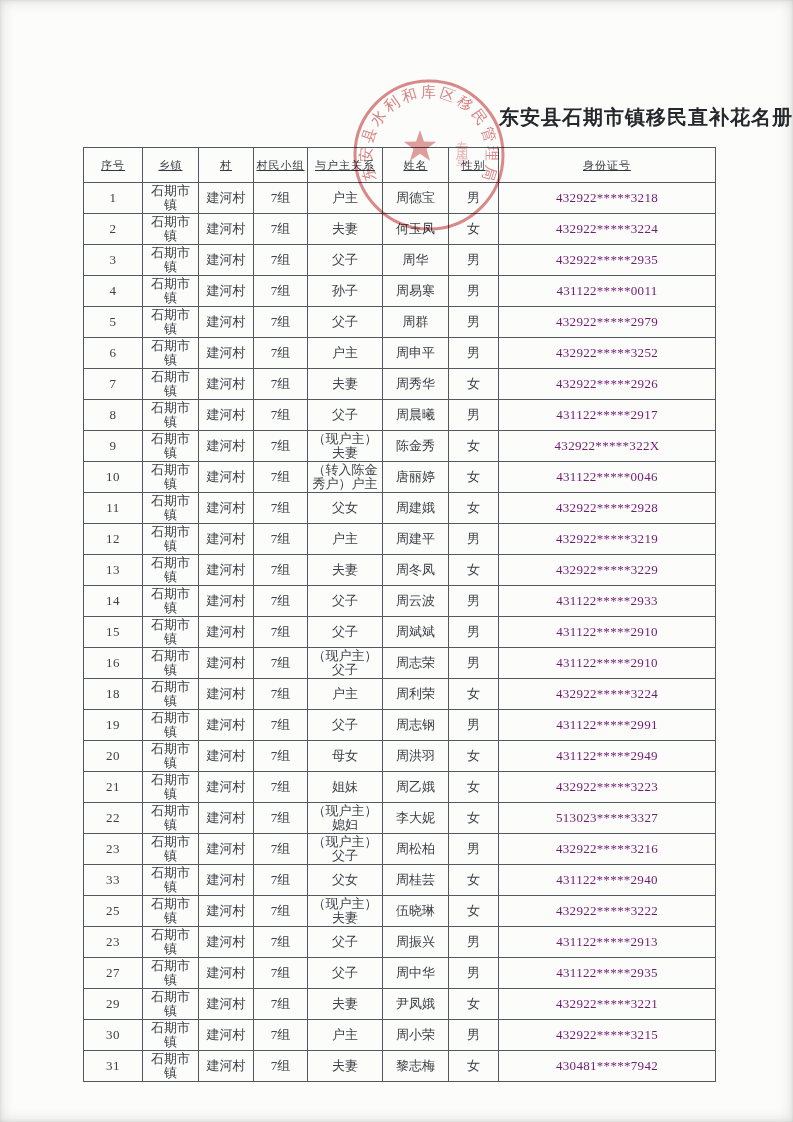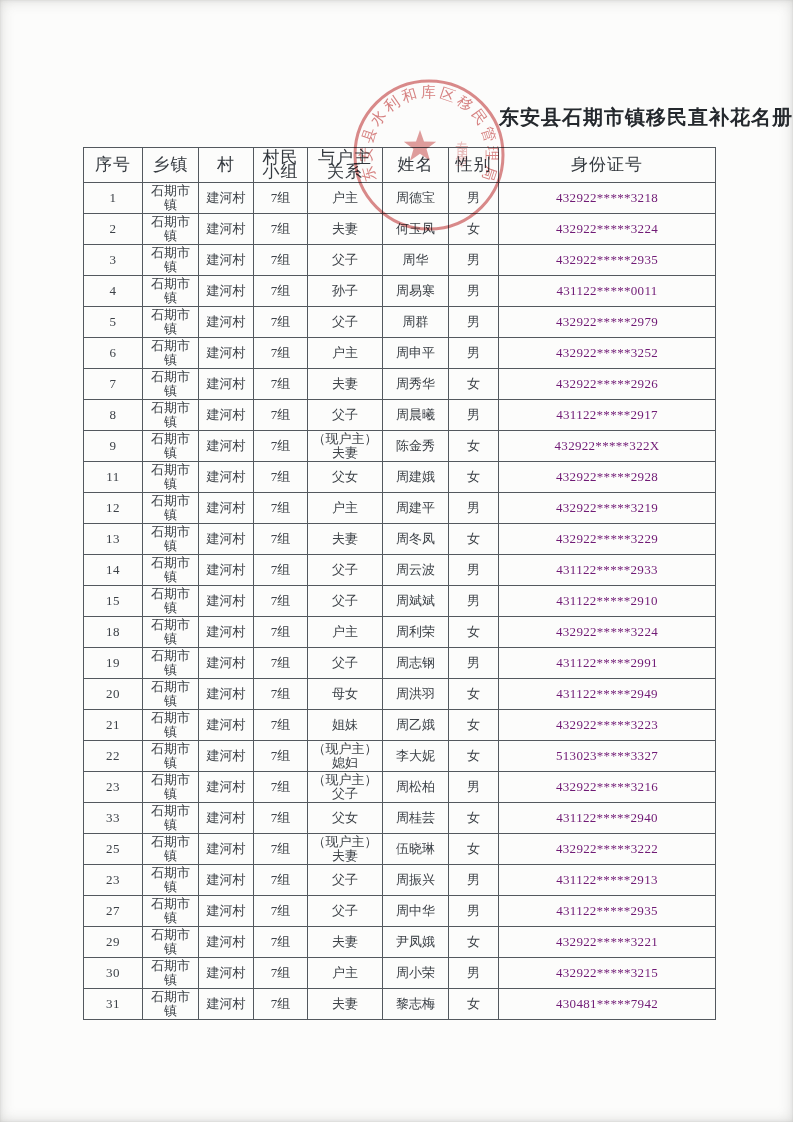--- a/index.html
+++ b/index.html
@@ -40,21 +40,21 @@
   table.roster th, table.roster td{
     border:1px solid #53585e;
     text-align:center;
     vertical-align:middle;
     padding:1px 2px;
     font-size:13px;
     line-height:14px;
     overflow:hidden;
   }
   table.roster thead tr{height:35px;}
-  table.roster thead th{font-size:17px;font-weight:normal;letter-spacing:1px;color:#33383e;}
+  table.roster thead th{font-size:11px;font-weight:normal;letter-spacing:1px;color:#33383e;text-decoration:underline;}
   table.roster tbody tr{height:18px;}
   td.c-seq{font-size:13.5px;letter-spacing:.5px;}
   td.c-id{font-size:13px;letter-spacing:.3px;white-space:nowrap;color:#701a75;}
   td.c-rel{padding:1px 3px;}
   
   .stamp{
     position:absolute;
     left:349px;top:68px;
     width:164px;height:172px;
     opacity:.78;
@@ -178,20 +178,30 @@
         <td class="c-seq">9</td>
         <td class="c-township">石期市镇</td>
         <td class="c-village">建河村</td>
         <td class="c-group">7组</td>
         <td class="c-rel">（现户主）夫妻</td>
         <td class="c-name">陈金秀</td>
         <td class="c-gender">女</td>
         <td class="c-id">432922*****322X</td>
       </tr>
         <tr>
+        <td class="c-seq">10</td>
+        <td class="c-township">石期市镇</td>
+        <td class="c-village">建河村</td>
+        <td class="c-group">7组</td>
+        <td class="c-rel">（转入陈金秀户）户主</td>
+        <td class="c-name">唐丽婷</td>
+        <td class="c-gender">女</td>
+        <td class="c-id">431122*****0046</td>
+      </tr>
+        <tr>
         <td class="c-seq">11</td>
         <td class="c-township">石期市镇</td>
         <td class="c-village">建河村</td>
         <td class="c-group">7组</td>
         <td class="c-rel">父女</td>
         <td class="c-name">周建娥</td>
         <td class="c-gender">女</td>
         <td class="c-id">432922*****2928</td>
       </tr>
         <tr>
@@ -224,20 +234,30 @@
         <td class="c-gender">男</td>
         <td class="c-id">431122*****2933</td>
       </tr>
         <tr>
         <td class="c-seq">15</td>
         <td class="c-township">石期市镇</td>
         <td class="c-village">建河村</td>
         <td class="c-group">7组</td>
         <td class="c-rel">父子</td>
         <td class="c-name">周斌斌</td>
+        <td class="c-gender">男</td>
+        <td class="c-id">431122*****2910</td>
+      </tr>
+        <tr>
+        <td class="c-seq">16</td>
+        <td class="c-township">石期市镇</td>
+        <td class="c-village">建河村</td>
+        <td class="c-group">7组</td>
+        <td class="c-rel">（现户主）父子</td>
+        <td class="c-name">周志荣</td>
         <td class="c-gender">男</td>
         <td class="c-id">431122*****2910</td>
       </tr>
         <tr>
         <td class="c-seq">18</td>
         <td class="c-township">石期市镇</td>
         <td class="c-village">建河村</td>
         <td class="c-group">7组</td>
         <td class="c-rel">户主</td>
         <td class="c-name">周利荣</td>

